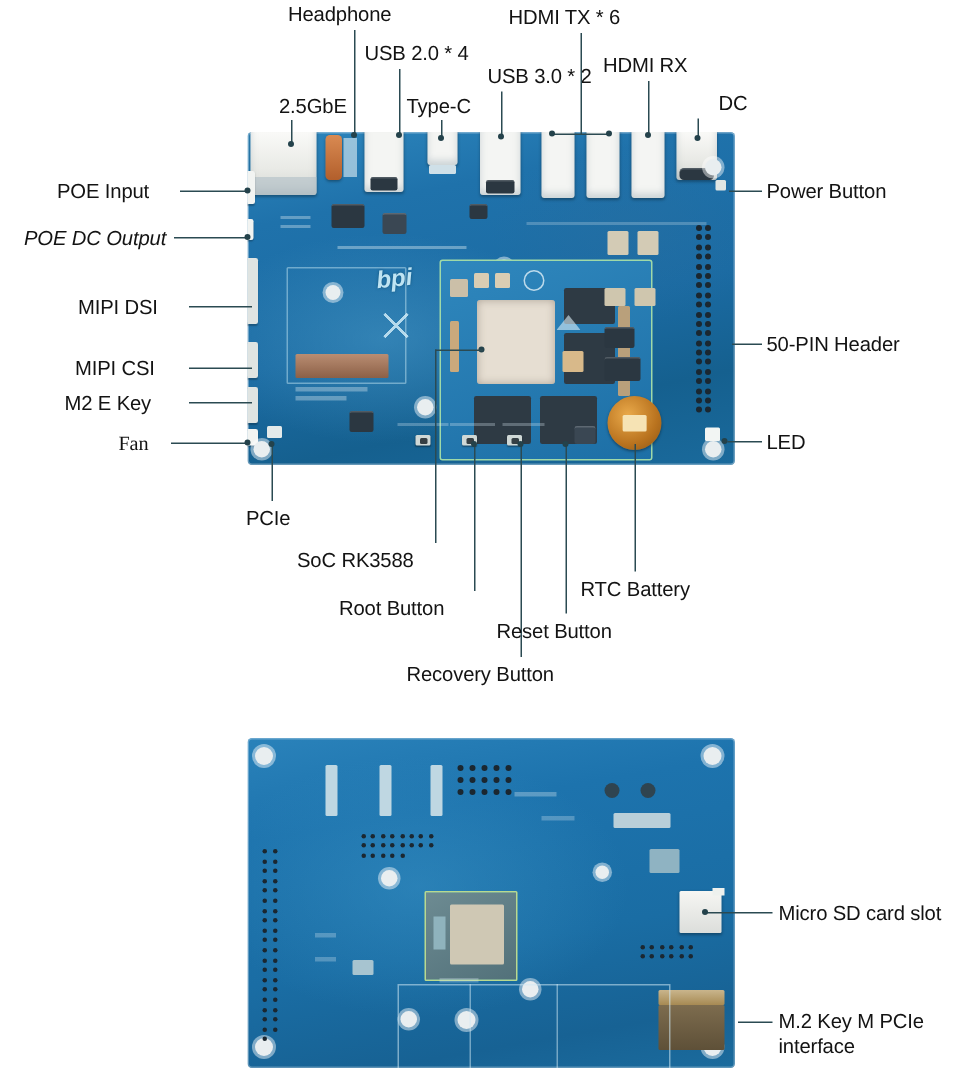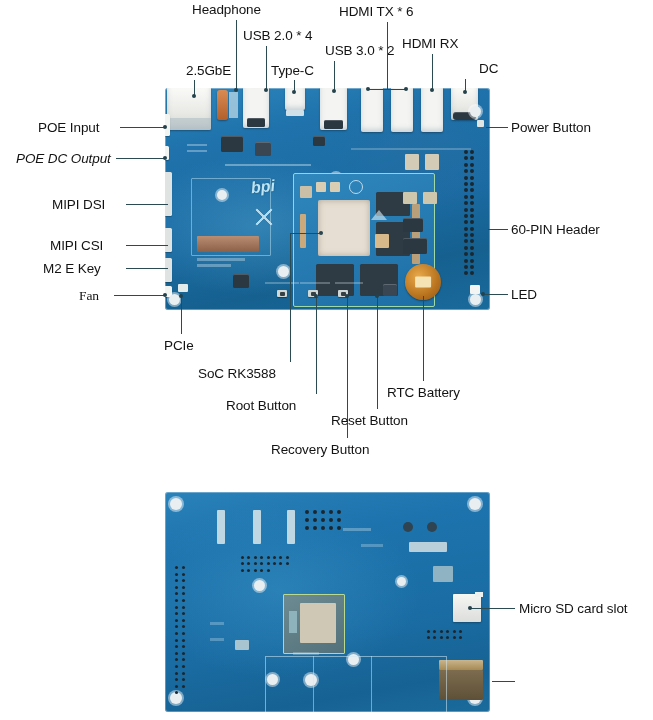--- a/index.html
+++ b/index.html
@@ -305,21 +305,21 @@
   <div class="lbl" style="left:43px;top:261px;">M2 E Key</div>
   <div class="ln h" style="left:126px;top:268px;width:42px;"></div>
 
   <div class="lbl" style="left:79px;top:288px;font-family:Liberation Serif, serif;">Fan</div>
   <div class="ln h" style="left:114px;top:295px;width:52px;"></div>
   <div class="dot" style="left:163px;top:293px;"></div>
 
   <div class="lbl" style="left:511px;top:120px;">Power Button</div>
   <div class="ln h" style="left:486px;top:127px;width:22px;"></div>
 
-  <div class="lbl" style="left:511px;top:222px;">60-PIN Header</div>
+  <div class="lbl" style="left:511px;top:222px;">50-PIN Header</div>
   <div class="ln h" style="left:488px;top:229px;width:20px;"></div>
 
   <div class="lbl" style="left:511px;top:287px;">LED</div>
   <div class="ln h" style="left:485px;top:294px;width:23px;"></div>
   <div class="dot" style="left:481px;top:292px;"></div>
 
   <div class="lbl" style="left:164px;top:338px;">PCIe</div>
   <div class="ln v" style="left:181px;top:296px;height:38px;"></div>
   <div class="dot" style="left:179px;top:294px;"></div>
 
@@ -479,15 +479,16 @@
     <div class="silk" style="left:128px;top:160px;width:26px;height:3px;opacity:.4;"></div>
     <div class="silk" style="left:45px;top:130px;width:14px;height:3px;opacity:.4;"></div>
     <div class="silk" style="left:45px;top:146px;width:14px;height:3px;opacity:.4;"></div>
     <div class="pad" style="left:70px;top:148px;width:14px;height:10px;background:#a7c4d0;"></div>
   </div>
 
   <div class="lbl" style="left:519px;top:601px;">Micro SD card slot</div>
   <div class="ln h" style="left:470px;top:608px;width:45px;"></div>
   <div class="dot" style="left:468px;top:606px;"></div>
 
+  <div class="lbl wrap" style="left:519px;top:672px;">M.2 Key M PCIe interface</div>
   <div class="ln h" style="left:492px;top:681px;width:23px;"></div>
 
 </div>
 
 </body></html>

